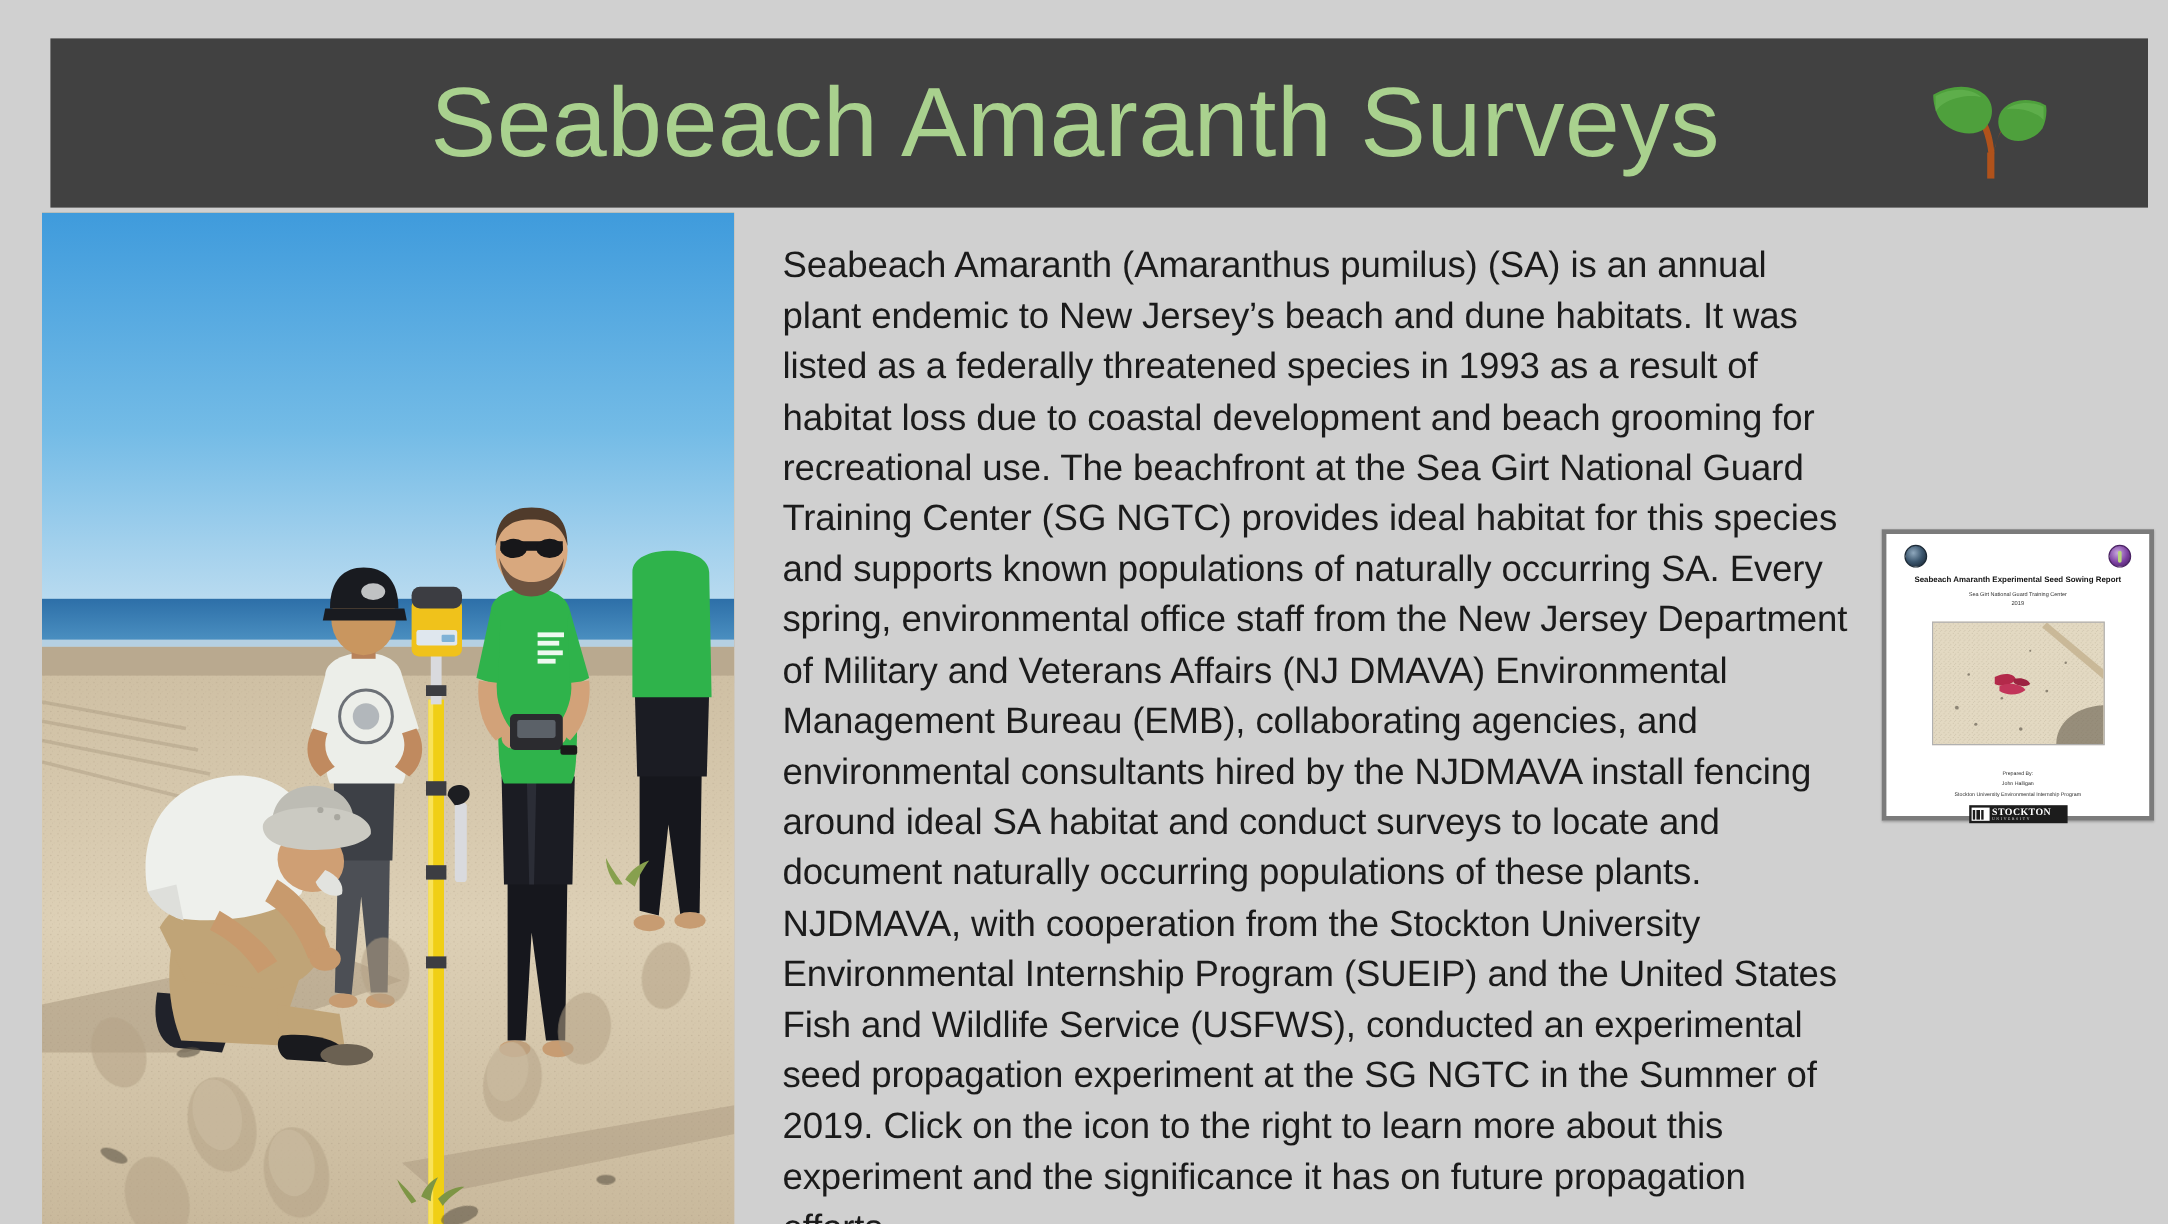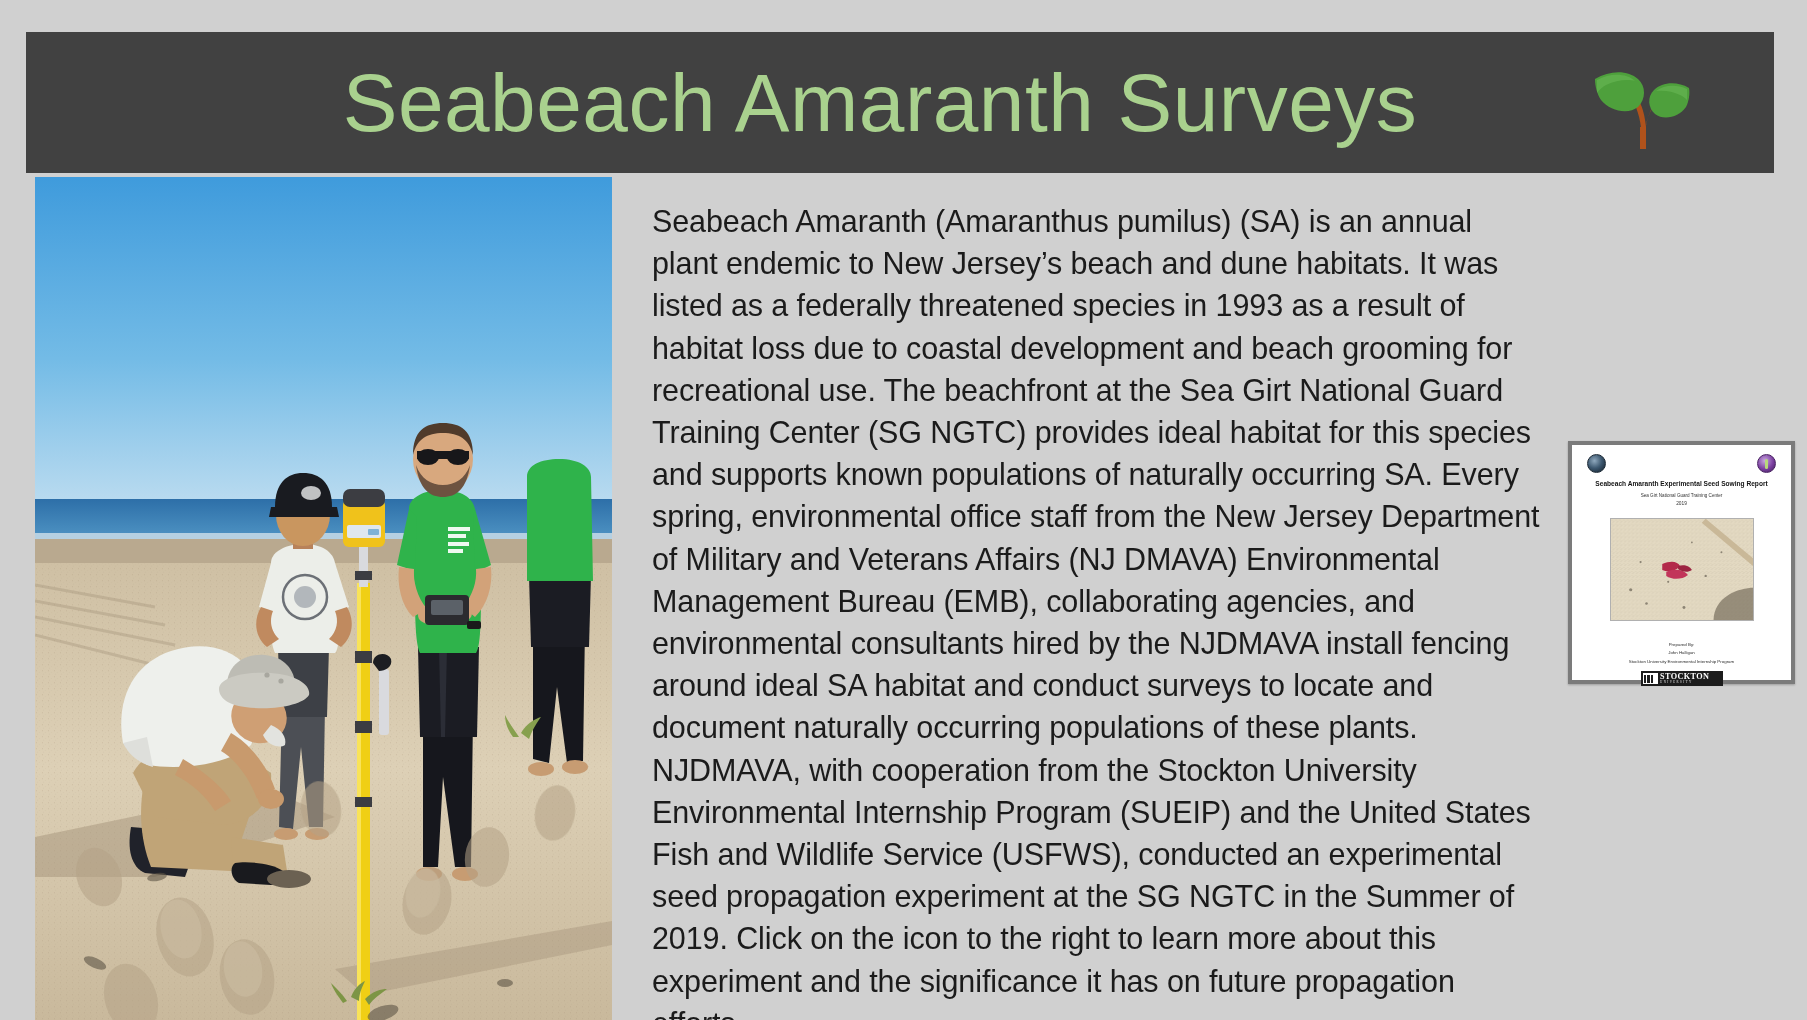--- a/index.html
+++ b/index.html
@@ -10,21 +10,21 @@
     height: 1020px;
     background: #d0d0d0;
     font-family: "Liberation Sans", sans-serif;
     overflow: hidden;
     position: relative;
   }
 
   
   .header-bar {
     position: absolute;
-    left: 26px;
+    left: 42px;
     top: 32px;
     width: 1748px;
     height: 141px;
     background: #414141;
     display: flex;
     align-items: center;
     justify-content: center;
   }
   .header-title {
     color: #a9d18e;

